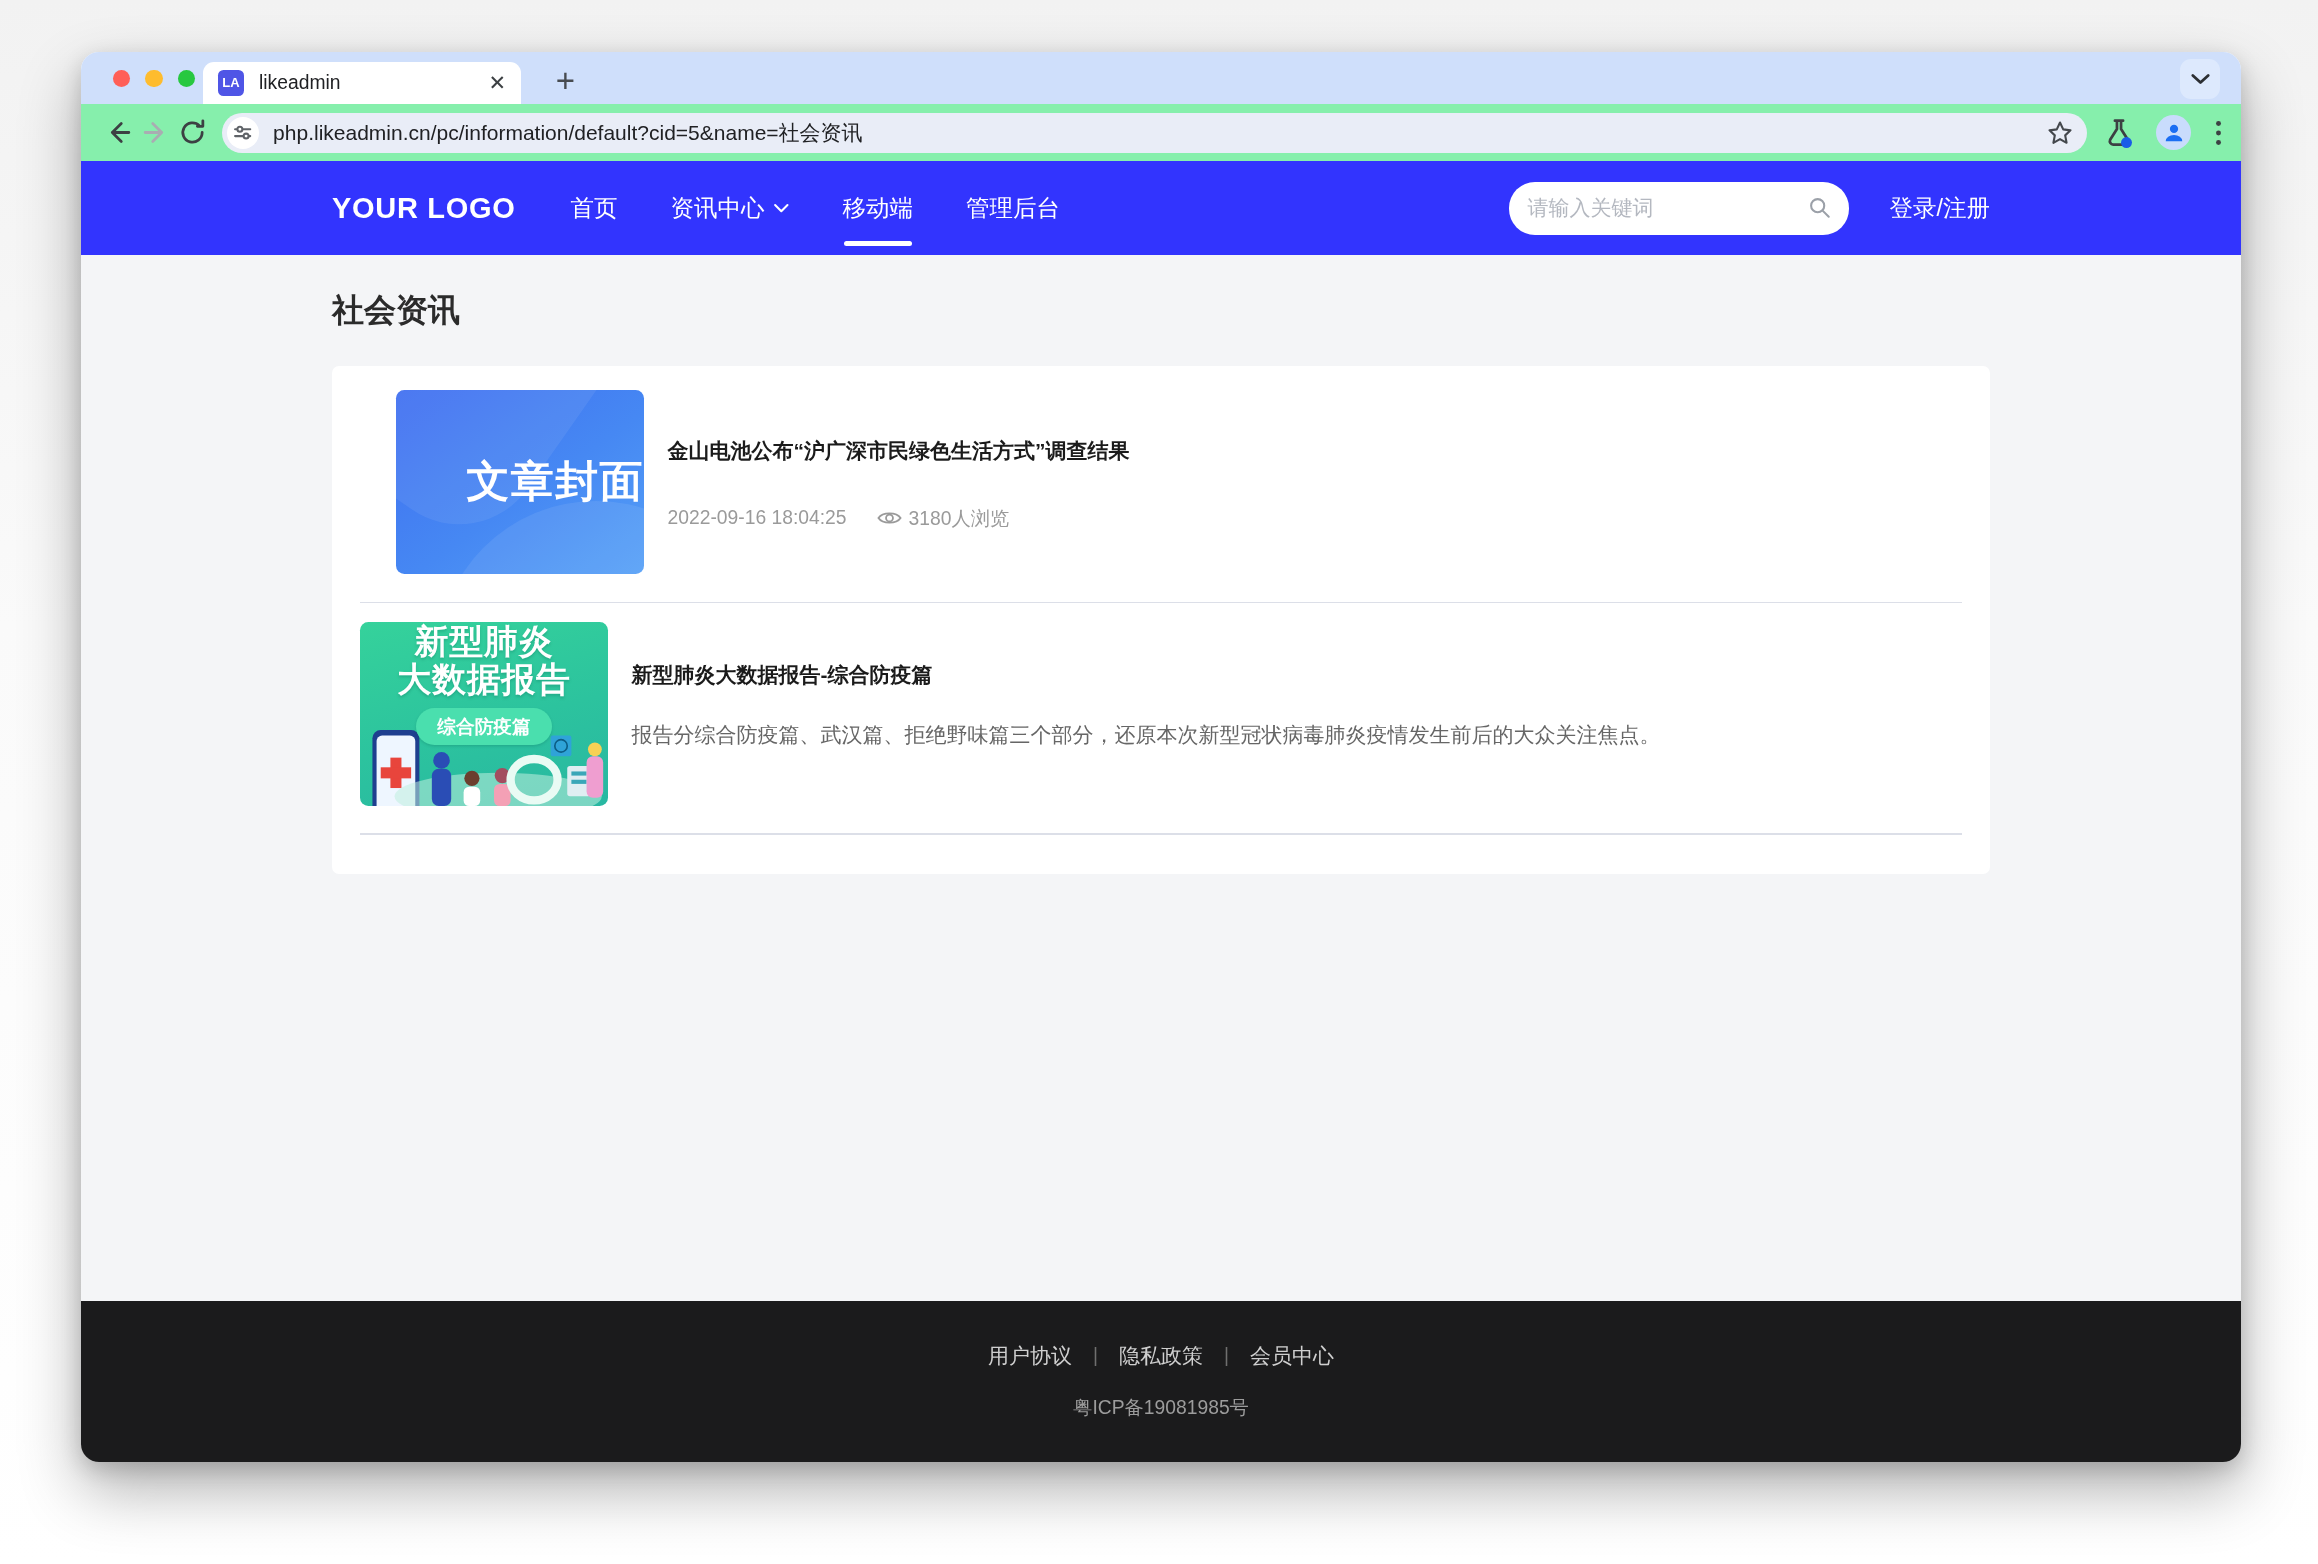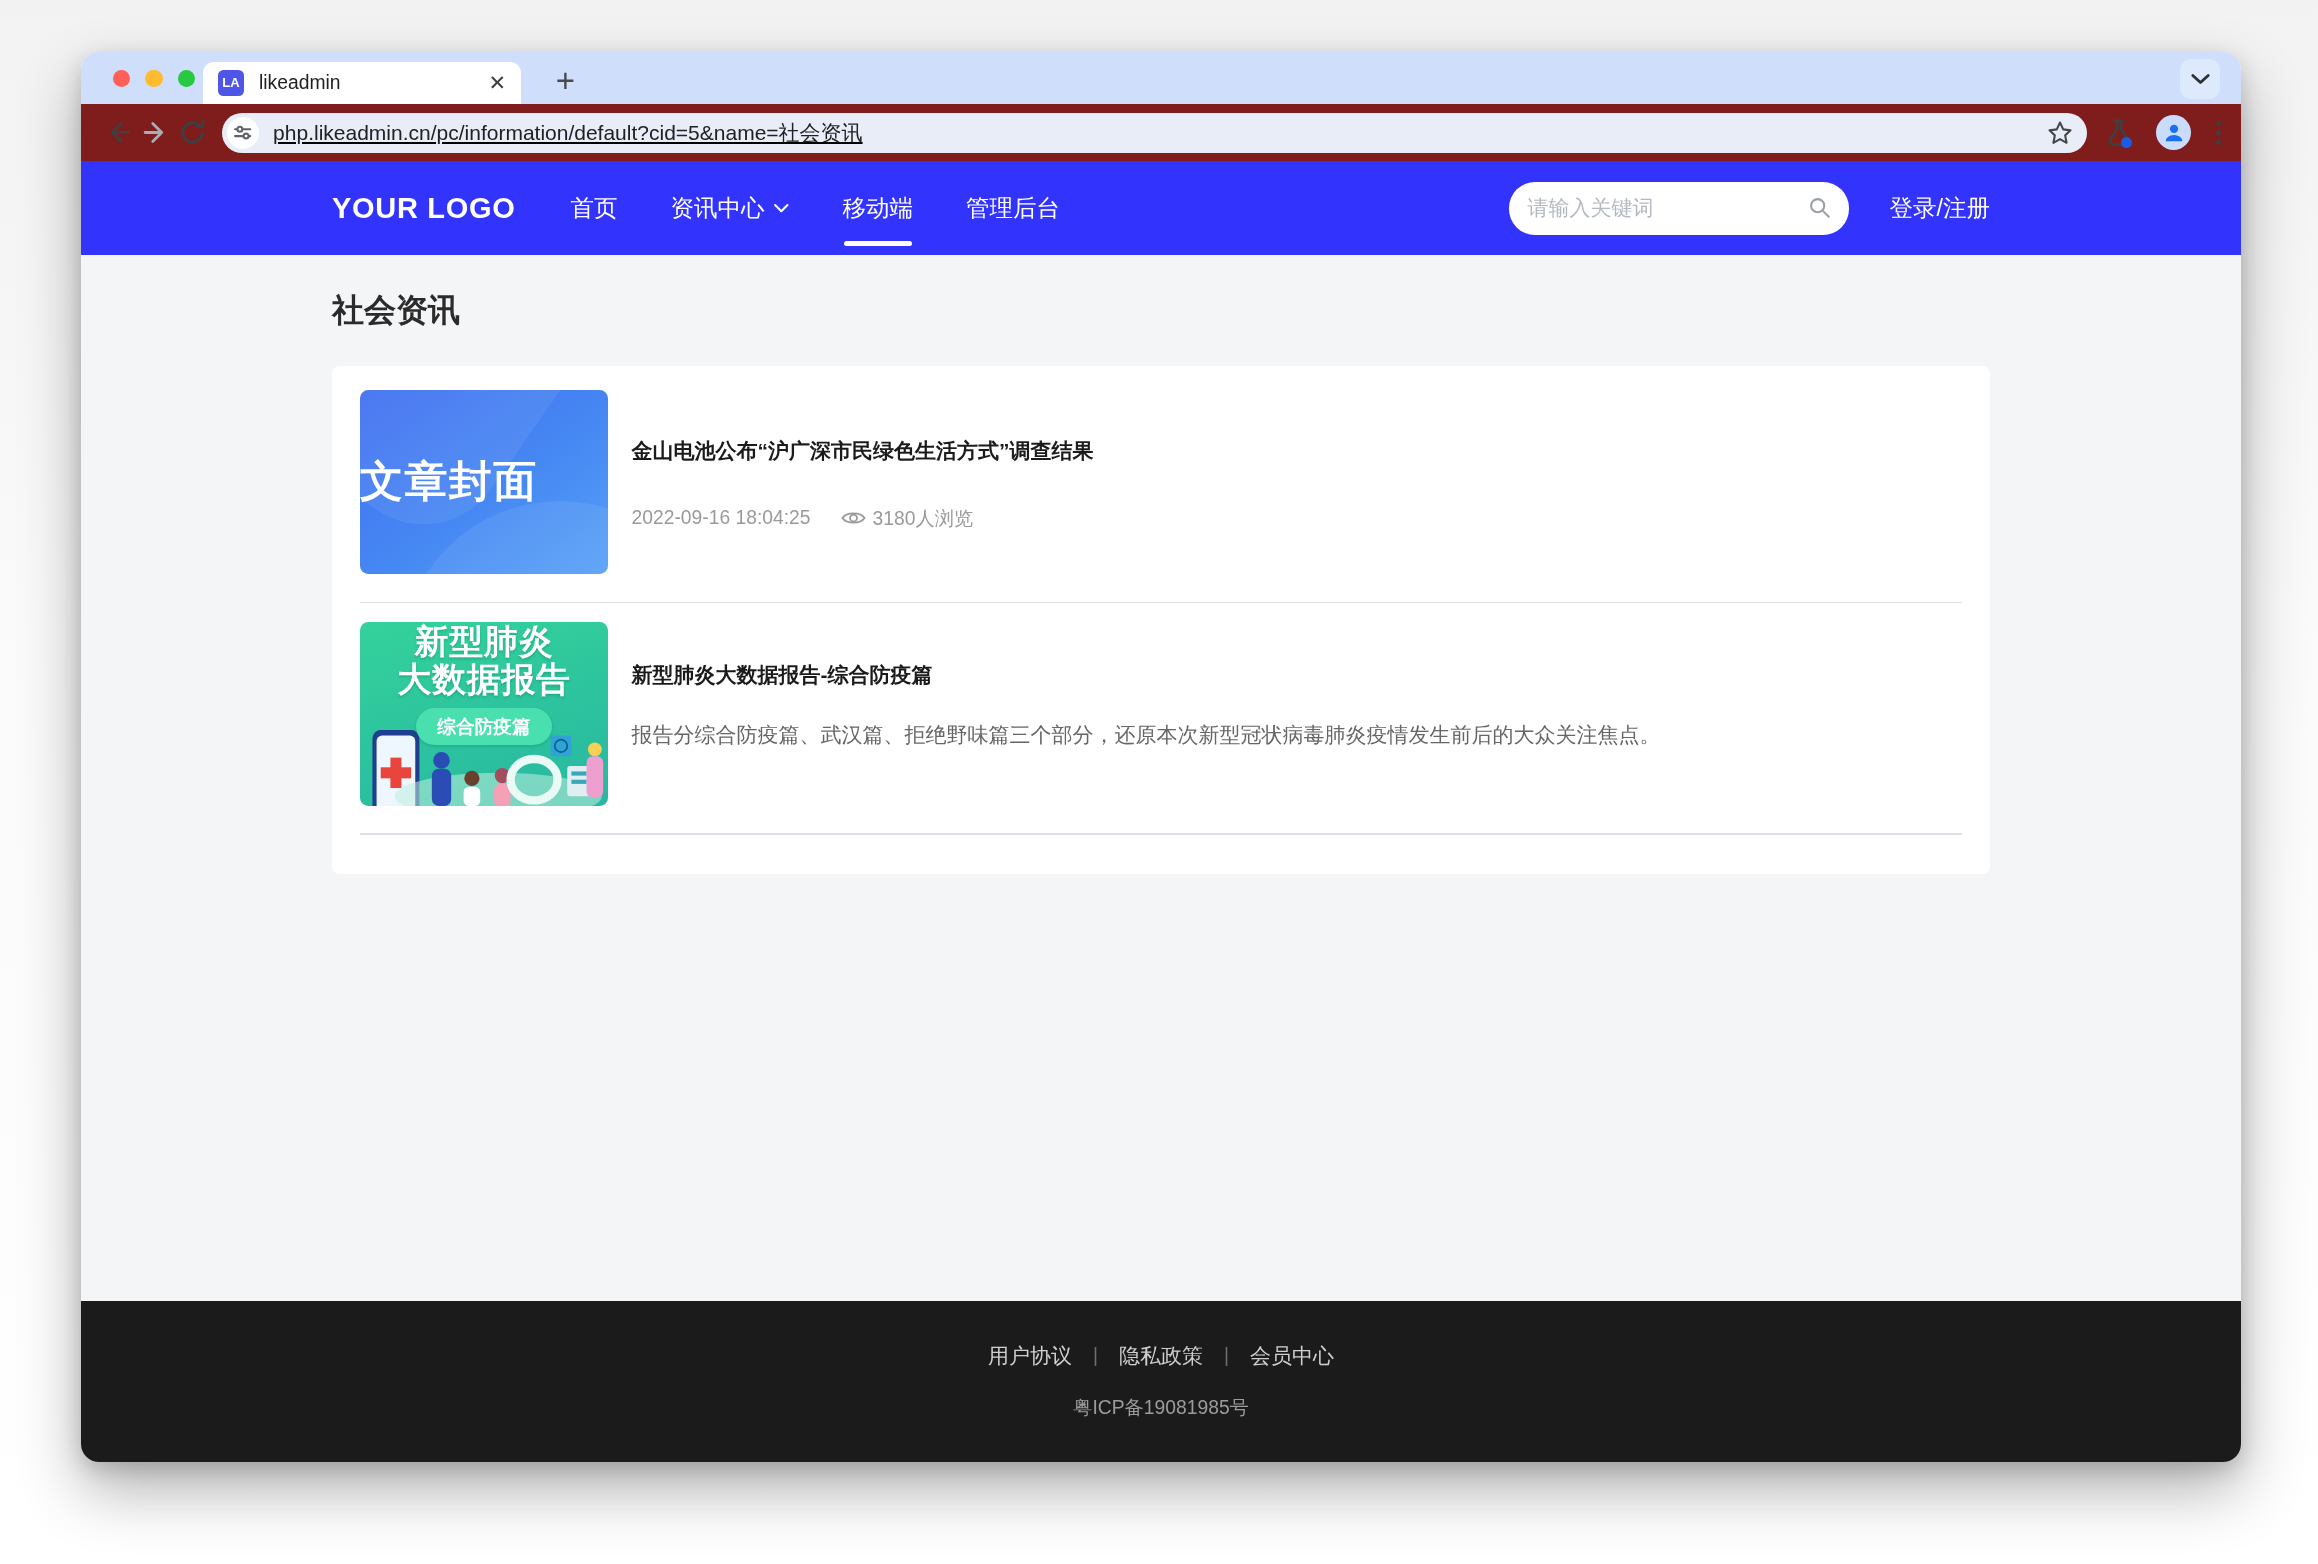--- a/index.html
+++ b/index.html
@@ -23,21 +23,21 @@
   .tab { position:absolute; left:122px; top:9.7px; width:318px; height:42px; background:#fff;
          border-radius:11px 11px 0 0; display:flex; align-items:center; padding:0 15px; }
   .favicon { width:26px; height:26px; border-radius:5.5px; background:#4f55e6; color:#fff;
              font-size:13px; font-weight:700; display:flex; align-items:center; justify-content:center; flex:none;}
   .tab-title { font-size:19.3px; color:#202124; margin-left:15px; white-space:nowrap; overflow:hidden; flex:1;}
   .tab-close { font-size:21px; color:#3c4043; margin-left:8.3px; line-height:1; }
   .newtab { position:absolute; left:464px; top:8.3px; width:41px; height:41px; display:flex;
             align-items:center; justify-content:center; font-size:33px; color:#474b50; font-weight:300;}
   .tab-chevron { position:absolute; right:21px; top:7px; width:40px; height:40px; border-radius:11px;
                  background:#dde9fd; display:flex; align-items:center; justify-content:center; }
-  .toolbar { height:57px; background:#7f1d1d; display:flex; align-items:center; padding:0 19.3px; flex:none;text-decoration:underline; }
+  .toolbar { height:57px; background:#86efac; display:flex; align-items:center; padding:0 19.3px; flex:none; }
   .nav-btn { width:37px; height:37px; display:flex; align-items:center; justify-content:center; flex:none; }
   .omnibox { flex:1; height:40px; background:#e9edf7; border-radius:20px; display:flex;
              align-items:center; margin:0 11px; padding:0 12.4px 0 4.8px; min-width:0;}
   .tune-circle { width:32px; height:32px; border-radius:50%; background:#fff; display:flex;
                  align-items:center; justify-content:center; flex:none;}
   .url-text { font-size:21px; color:#202124; margin-left:14px; flex:1; white-space:nowrap; overflow:hidden;}
   .right-icons { display:flex; align-items:center; gap:23.5px; margin-left:7px; }
   .avatar-circle { width:35px; height:35px; border-radius:50%; background:#c9dcfc; display:flex;
                    align-items:center; justify-content:center; }
   
@@ -56,21 +56,21 @@
   .search-pill input::placeholder { color:#b4b8c0; }
   .login { color:#fff; font-size:23.5px; margin-left:40px; white-space:nowrap; }
   
   .page { flex:1; background:#f4f5f7; }
   .pc { width:1658px; margin:0 auto; }
   .page-title { font-size:32px; color:#2b2b2b; font-weight:600; padding-top:34px; }
   .card { margin-top:33px; background:#fff; border-radius:7px; padding:23.5px 28px 0; height:508px; }
   .article-row { display:flex; }
   .cover { width:248px; height:184px; border-radius:8.3px; flex:none; position:relative; overflow:hidden; }
   .cover-blue { background:linear-gradient(145deg,#3f6ef0 0%,#4688f3 55%,#55a0f7 100%);
-                display:flex; align-items:center; justify-content:flex-start; }
+                display:flex; align-items:center; justify-content:flex-end;margin-left:36px; }
   .cover-blue::before { content:""; position:absolute; width:290px; height:290px; border-radius:83px;
                 background:rgba(255,255,255,.07); transform:rotate(35deg); left:-97px; top:-180px; }
   .cover-blue::after { content:""; position:absolute; width:318px; height:318px; border-radius:50%;
                 background:rgba(255,255,255,.08); left:41px; top:111px; }
   .cover-blue-text { color:#fff; font-size:43px; font-weight:700; z-index:1; letter-spacing:1.4px;}
   .cover-green { background:linear-gradient(165deg,#35d29b 0%,#2cc39e 55%,#28b7a2 100%);
                  display:flex; flex-direction:column; align-items:center; }
   .cg-line { color:#fff; font-size:34px; font-weight:800; line-height:1.12; z-index:2;
              text-shadow:0 2.1px 2.8px rgba(0,90,70,.25); letter-spacing:0.7px;}
   .cg-badge { margin-top:9.7px; background:#4adfae; color:#fff; font-size:18.7px; font-weight:700;

